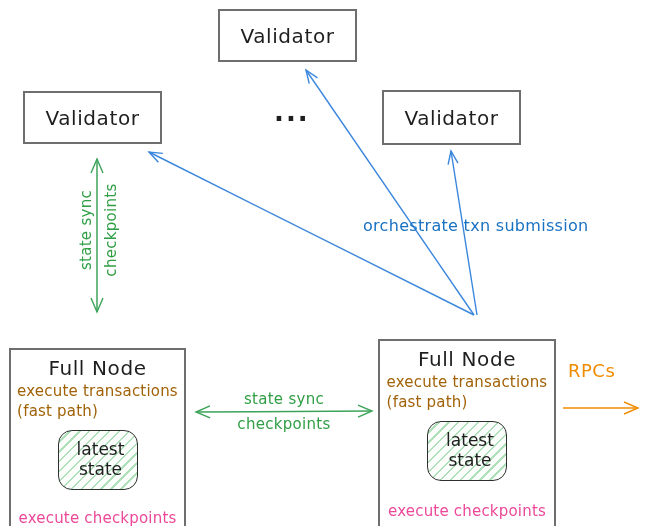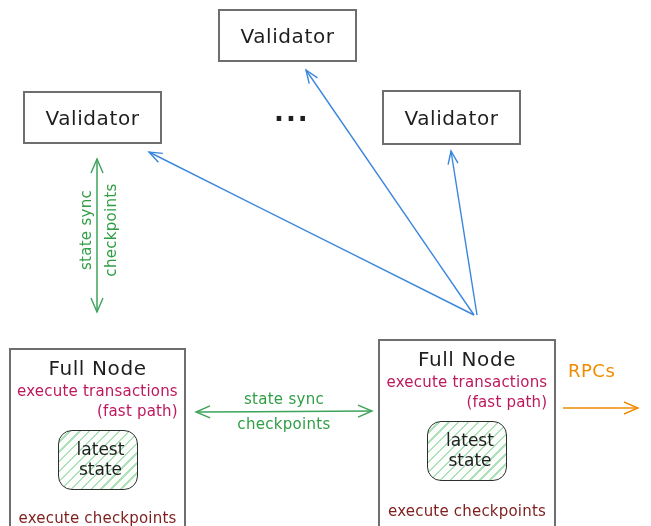--- a/index.html
+++ b/index.html
@@ -15,31 +15,31 @@
   .validator{
     display:flex;align-items:center;justify-content:center;
     font-size:20px;letter-spacing:0.6px;
   }
   .full-node{
     display:flex;flex-direction:column;align-items:center;
     padding:7px 4px 10px 4px;
     margin-top:22px;
   }
   .fn-title{font-size:20px;letter-spacing:0.6px;line-height:1.1;}
-  .fn-exec{color:#be185d;font-size:15px;line-height:1.32;text-align:right;margin-top:3px;letter-spacing:0.2px;}
+  .fn-exec{color:#a16207;font-size:15px;line-height:1.32;text-align:left;margin-top:3px;letter-spacing:0.2px;}
   .state-box{
     width:80px;height:60px;margin-top:8px;border:1.6px solid #2f2f2f;border-radius:14px;
     display:flex;flex-direction:column;align-items:center;justify-content:center;
     font-size:17px;line-height:1.15;box-sizing:border-box;
     background:
       repeating-linear-gradient(135deg, rgba(111,199,133,0.55) 0 1.6px, rgba(255,255,255,0) 1.6px 7px),
       #fbfefb;
     padding-left: 6px;
   }
-  .fn-footer{color:#7f1d1d;font-size:15px;margin-top:auto;letter-spacing:0.2px;}
+  .fn-footer{color:#ec4899;font-size:15px;margin-top:auto;letter-spacing:0.2px;}
   .ellipsis{position:absolute;z-index:2;font-size:26px;font-weight:bold;letter-spacing:2px;line-height:28px;}
   .lbl{position:absolute;z-index:3;white-space:nowrap;}
   .green-lbl{color:#2f9e44;font-size:15px;letter-spacing:0.3px;}
   .vrot{
     width:150px;height:18px;display:flex;align-items:center;justify-content:center;
     transform:rotate(-90deg);
   }
   .hlbl{width:170px;text-align:center;}
   .orchestrate{color:#1971c2;font-size:16px;letter-spacing:0.3px;}
   .rpcs{color:#f08c00;font-size:18px;letter-spacing:0.5px;}
@@ -111,16 +111,17 @@
     </div>
     <div class="fn-footer">execute checkpoints</div>
   </div>
 
   <div class="lbl green-lbl vrot" style="left:11px;top:221px;">state sync</div>
   <div class="lbl green-lbl vrot" style="left:36px;top:221px;">checkpoints</div>
 
   <div class="lbl green-lbl hlbl" style="left:199px;top:390px;">state sync</div>
   <div class="lbl green-lbl hlbl" style="left:199px;top:415px;">checkpoints</div>
 
+  <div class="lbl orchestrate" style="left:363px;top:216px;">orchestrate txn submission</div>
 
   <div class="lbl rpcs" style="left:568px;top:360px;">RPCs</div>
 
 </div>
 
 </body></html>

